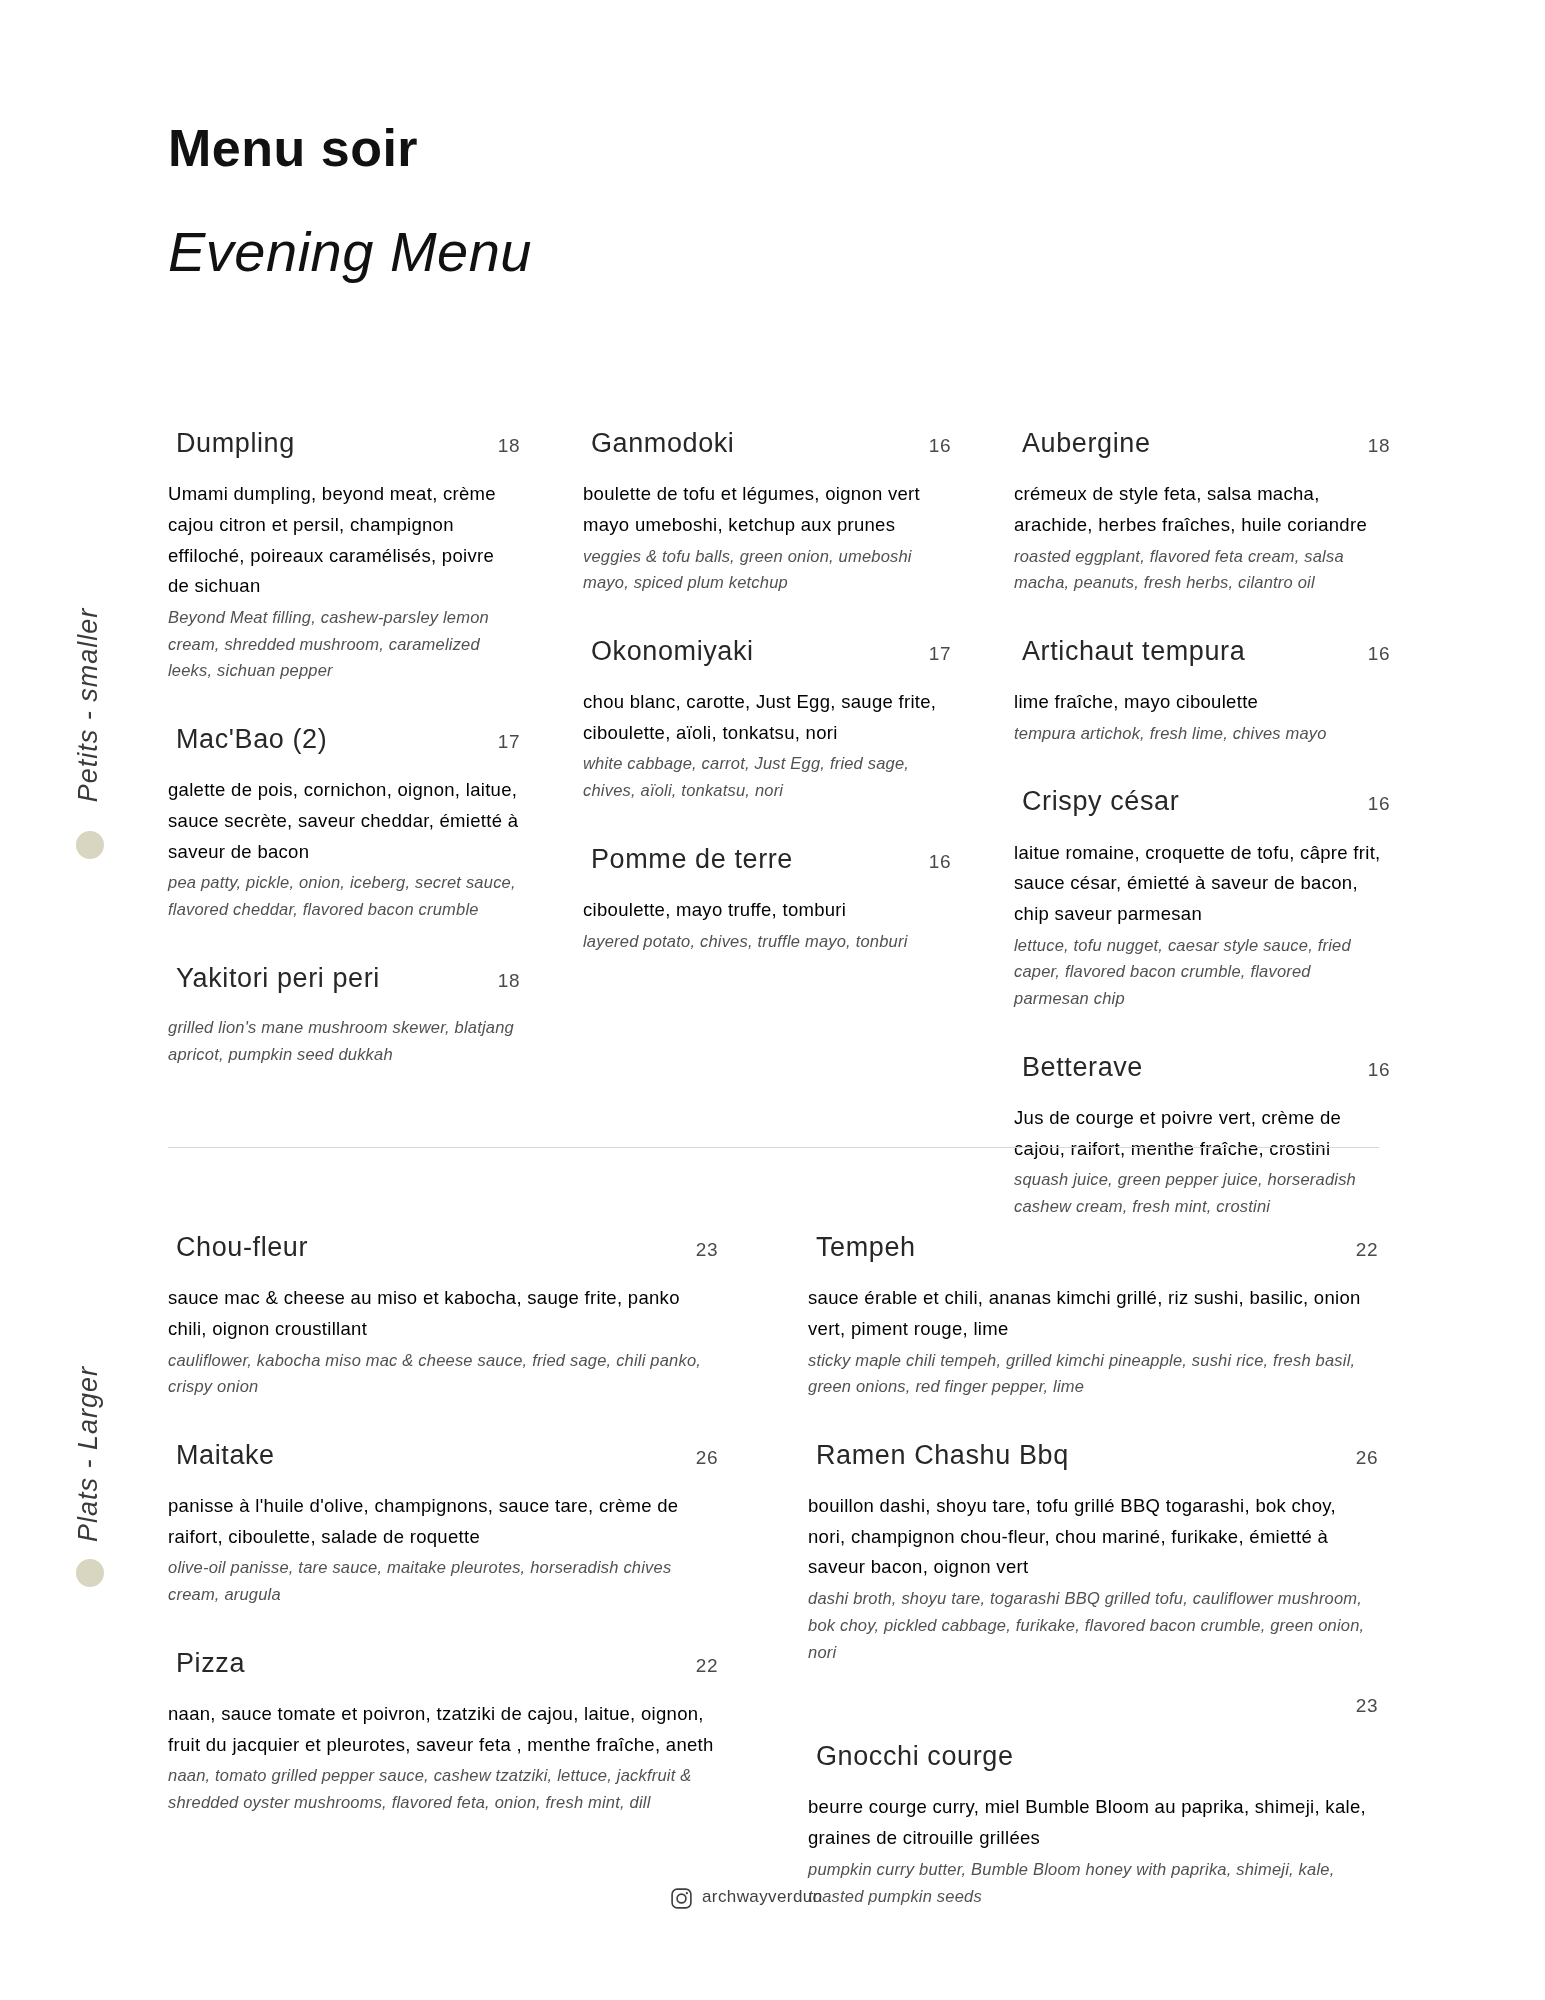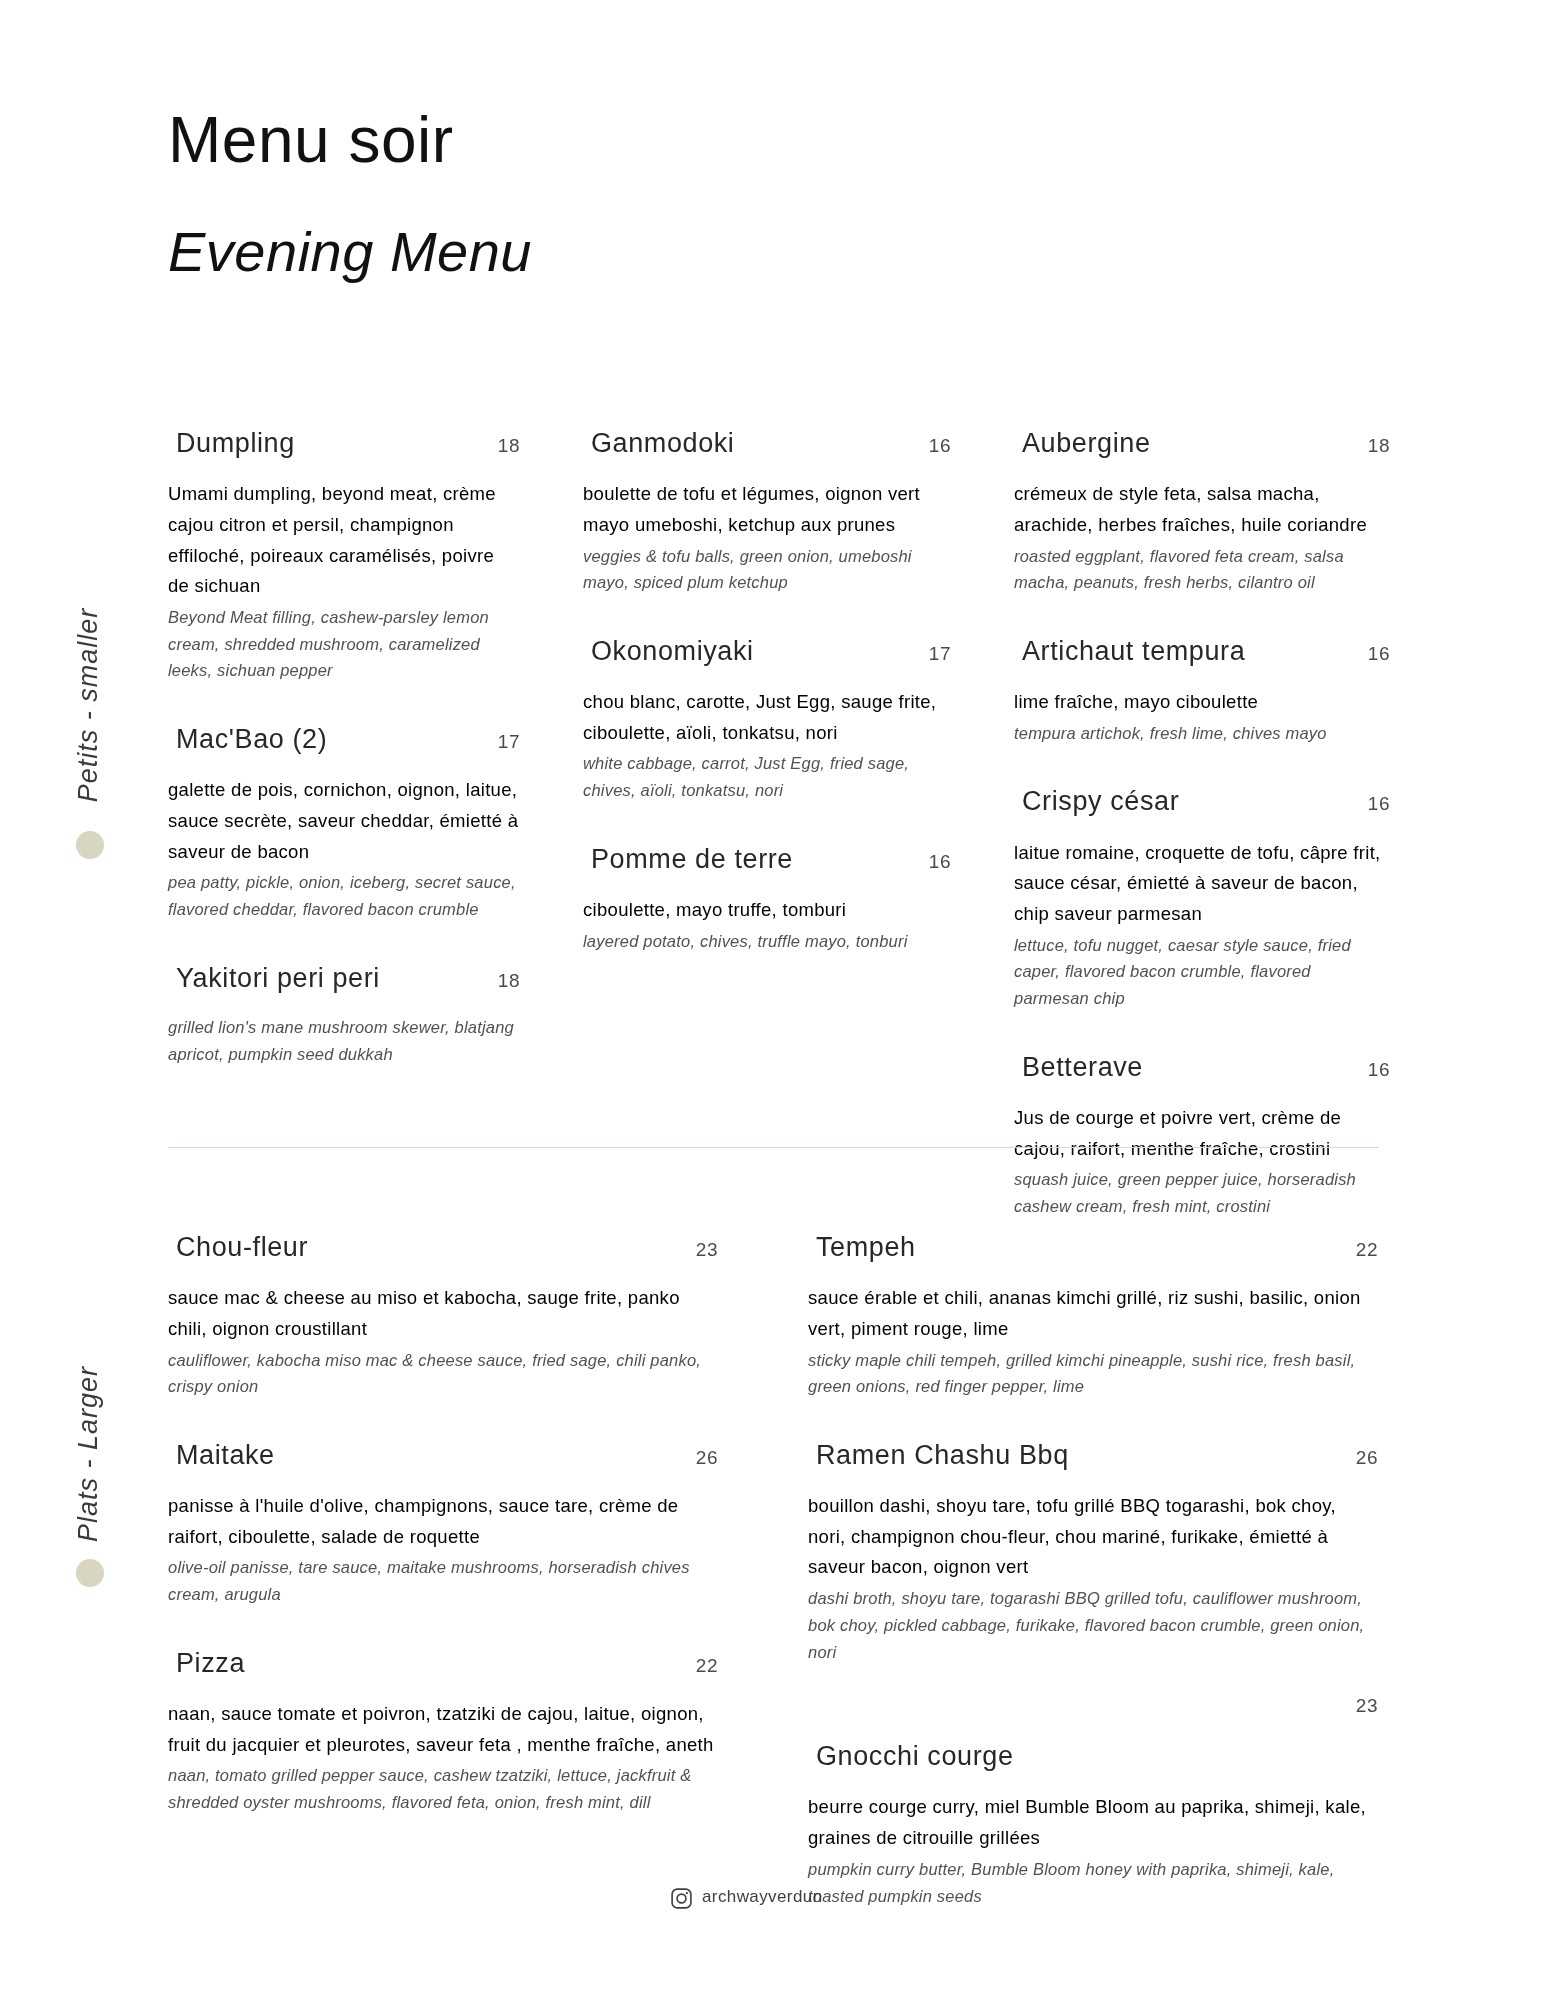--- a/index.html
+++ b/index.html
@@ -2,22 +2,22 @@
 <html><head>
 <meta charset="utf-8">
 <style>
   html,body{margin:0;padding:0;background:#ffffff;}
   .page{
     position:relative;width:1545px;height:2000px;background:#ffffff;overflow:hidden;
     font-family:"Liberation Sans", sans-serif;color:#2e2e2e;
   }
   
   .title-fr{
-    position:absolute;left:168px;top:108px;margin:0;
-    font-size:64px;font-weight:400;color:#111;letter-spacing:0.5px;line-height:1;
+    position:absolute;left:168px;top:122px;margin:0;
+    font-size:52px;font-weight:700;color:#111;letter-spacing:0.5px;line-height:1;
   }
   .title-en{
     position:absolute;left:168px;top:224px;margin:0;
     font-size:56px;font-weight:400;font-style:italic;color:#111;letter-spacing:0.5px;line-height:1;
   }
   
   .rail-label{
     position:absolute;white-space:nowrap;
     transform:translate(-50%,-50%) rotate(-90deg);
     font-style:italic;font-size:27px;font-weight:300;color:#3a3a3a;letter-spacing:1px;
@@ -174,21 +174,21 @@
           </div>
           <p class="fr">sauce mac &amp; cheese au miso et kabocha, sauge frite, panko chili, oignon croustillant</p>
           <p class="en">cauliflower, kabocha miso mac &amp; cheese sauce, fried sage, chili panko, crispy onion</p>
         </article>
         <article class="item">
           <div class="item-head">
             <h3>Maitake</h3>
             <span class="price">26</span>
           </div>
           <p class="fr">panisse à l'huile d'olive, champignons, sauce tare, crème de raifort, ciboulette, salade de roquette</p>
-          <p class="en">olive-oil panisse, tare sauce, maitake mushrooms, horseradish chives cream, arugula</p>
+          <p class="en">olive-oil panisse, tare sauce, maitake pleurotes, horseradish chives cream, arugula</p>
         </article>
         <article class="item">
           <div class="item-head">
             <h3>Pizza</h3>
             <span class="price">22</span>
           </div>
           <p class="fr">naan, sauce tomate et poivron, tzatziki de cajou, laitue, oignon, fruit du jacquier et pleurotes, saveur feta , menthe fraîche, aneth</p>
           <p class="en">naan, tomato grilled pepper sauce, cashew tzatziki, lettuce, jackfruit &amp; shredded oyster mushrooms, flavored feta, onion, fresh mint, dill</p>
         </article>
       </div>

